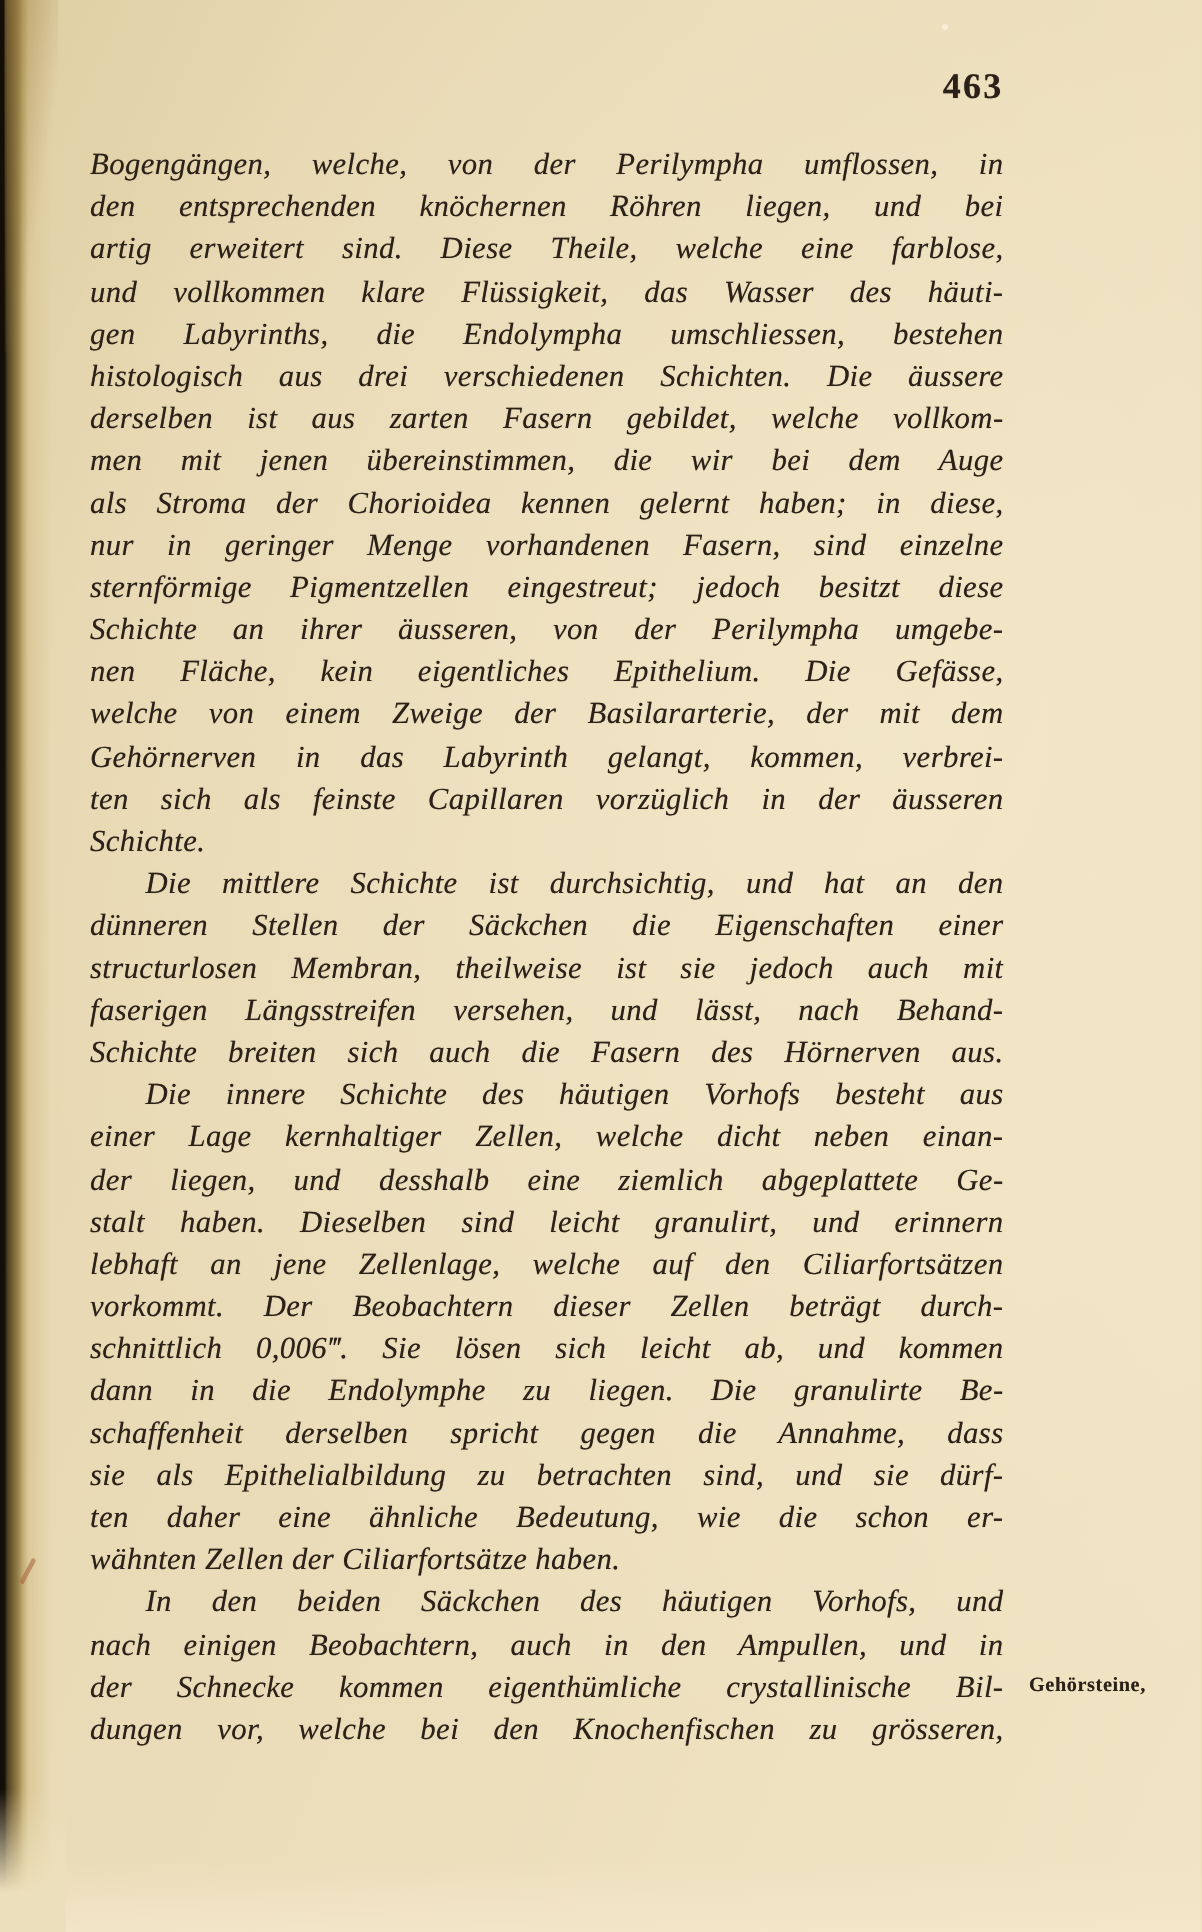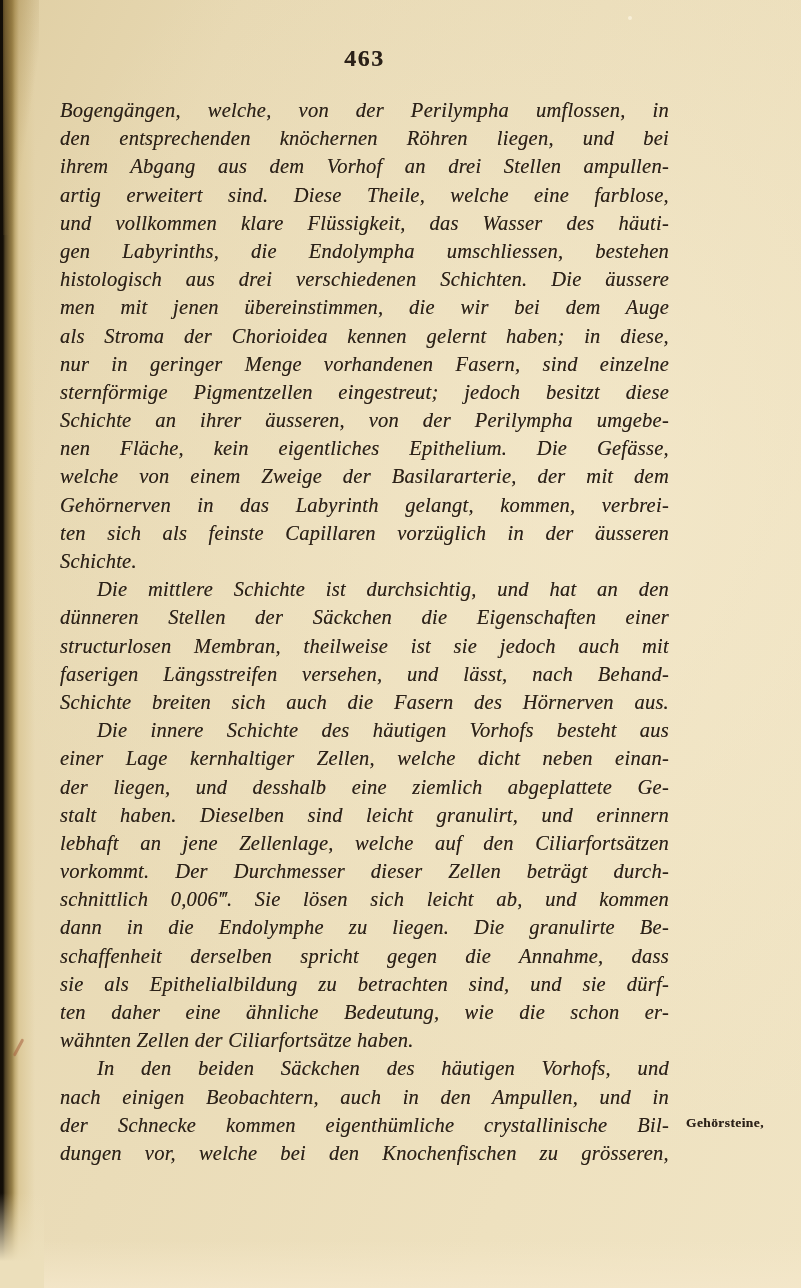--- a/index.html
+++ b/index.html
@@ -58,21 +58,21 @@
     left: 628px; top: 16px;
     width: 4px; height: 4px;
     border-radius: 50%;
     background: #f8f0da;
     opacity: 0.9;
   }
   .pagenum {
     position: absolute;
     left: 60px; top: 44px;
     width: 609px;
-    text-align: center;
+    text-align: right;
     font-size: 24px;
     font-weight: 700;
     letter-spacing: 1.5px;
     line-height: 28px;
     text-shadow: 0 0 0.5px rgba(43,33,24,0.55);
   }
   .textblock {
     position: absolute;
     left: 60px; top: 96px;
     width: 609px;
@@ -112,25 +112,25 @@
   <div class="binding-fade"></div>
   <div class="scratch"></div>
   <div class="speck"></div>
 
   <div class="pagenum">463</div>
 
   <div class="textblock" id="textblock">
       <div class="paragraph">
         <div class="line">Bogengängen, welche, von der Perilympha umflossen, in</div>
         <div class="line">den entsprechenden knöchernen Röhren liegen, und bei</div>
-        <div class="line">ihrem Abgang aus dem Vorhof an drei Stellen ampullen-</div>
         <div class="line">artig erweitert sind. Diese Theile, welche eine farblose,</div>
         <div class="line">und vollkommen klare Flüssigkeit, das Wasser des häuti-</div>
         <div class="line">gen Labyrinths, die Endolympha umschliessen, bestehen</div>
         <div class="line">histologisch aus drei verschiedenen Schichten. Die äussere</div>
+        <div class="line">derselben ist aus zarten Fasern gebildet, welche vollkom-</div>
         <div class="line">men mit jenen übereinstimmen, die wir bei dem Auge</div>
         <div class="line">als Stroma der Chorioidea kennen gelernt haben; in diese,</div>
         <div class="line">nur in geringer Menge vorhandenen Fasern, sind einzelne</div>
         <div class="line">sternförmige Pigmentzellen eingestreut; jedoch besitzt diese</div>
         <div class="line">Schichte an ihrer äusseren, von der Perilympha umgebe-</div>
         <div class="line">nen Fläche, kein eigentliches Epithelium. Die Gefässe,</div>
         <div class="line">welche von einem Zweige der Basilararterie, der mit dem</div>
         <div class="line">Gehörnerven in das Labyrinth gelangt, kommen, verbrei-</div>
         <div class="line">ten sich als feinste Capillaren vorzüglich in der äusseren</div>
         <div class="line endline">Schichte.</div>
@@ -141,21 +141,21 @@
         <div class="line">structurlosen Membran, theilweise ist sie jedoch auch mit</div>
         <div class="line">faserigen Längsstreifen versehen, und lässt, nach Behand-</div>
         <div class="line">Schichte breiten sich auch die Fasern des Hörnerven aus.</div>
       </div>
       <div class="paragraph">
         <div class="line indent">Die innere Schichte des häutigen Vorhofs besteht aus</div>
         <div class="line">einer Lage kernhaltiger Zellen, welche dicht neben einan-</div>
         <div class="line">der liegen, und desshalb eine ziemlich abgeplattete Ge-</div>
         <div class="line">stalt haben. Dieselben sind leicht granulirt, und erinnern</div>
         <div class="line">lebhaft an jene Zellenlage, welche auf den Ciliarfortsätzen</div>
-        <div class="line">vorkommt. Der Durchmesser dieser Zellen beträgt durch-</div>
+        <div class="line">vorkommt. Der Beobachtern dieser Zellen beträgt durch-</div>
         <div class="line">schnittlich 0,006‴. Sie lösen sich leicht ab, und kommen</div>
         <div class="line">dann in die Endolymphe zu liegen. Die granulirte Be-</div>
         <div class="line">schaffenheit derselben spricht gegen die Annahme, dass</div>
         <div class="line">sie als Epithelialbildung zu betrachten sind, und sie dürf-</div>
         <div class="line">ten daher eine ähnliche Bedeutung, wie die schon er-</div>
         <div class="line endline">wähnten Zellen der Ciliarfortsätze haben.</div>
       </div>
       <div class="paragraph">
         <div class="line indent">In den beiden Säckchen des häutigen Vorhofs, und</div>
         <div class="line">nach einigen Beobachtern, auch in den Ampullen, und in</div>

